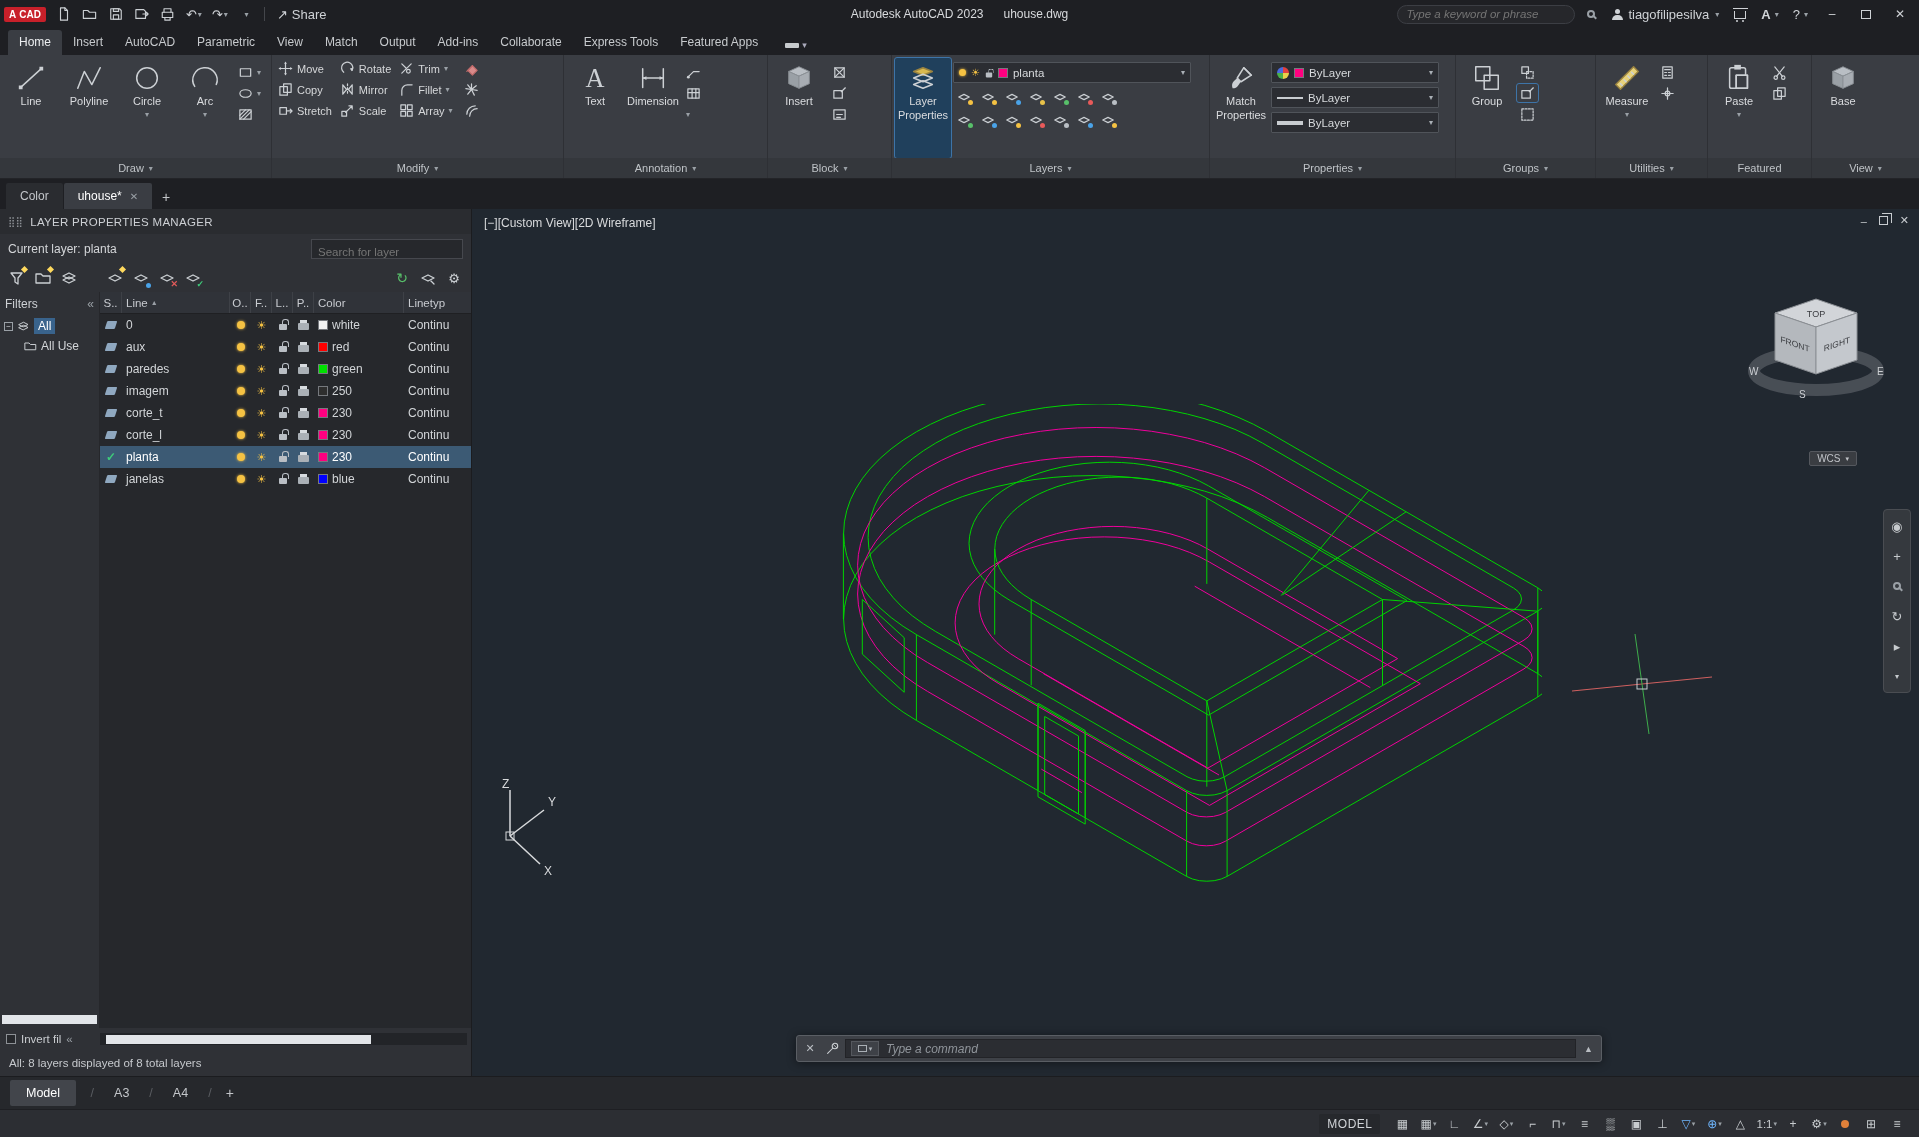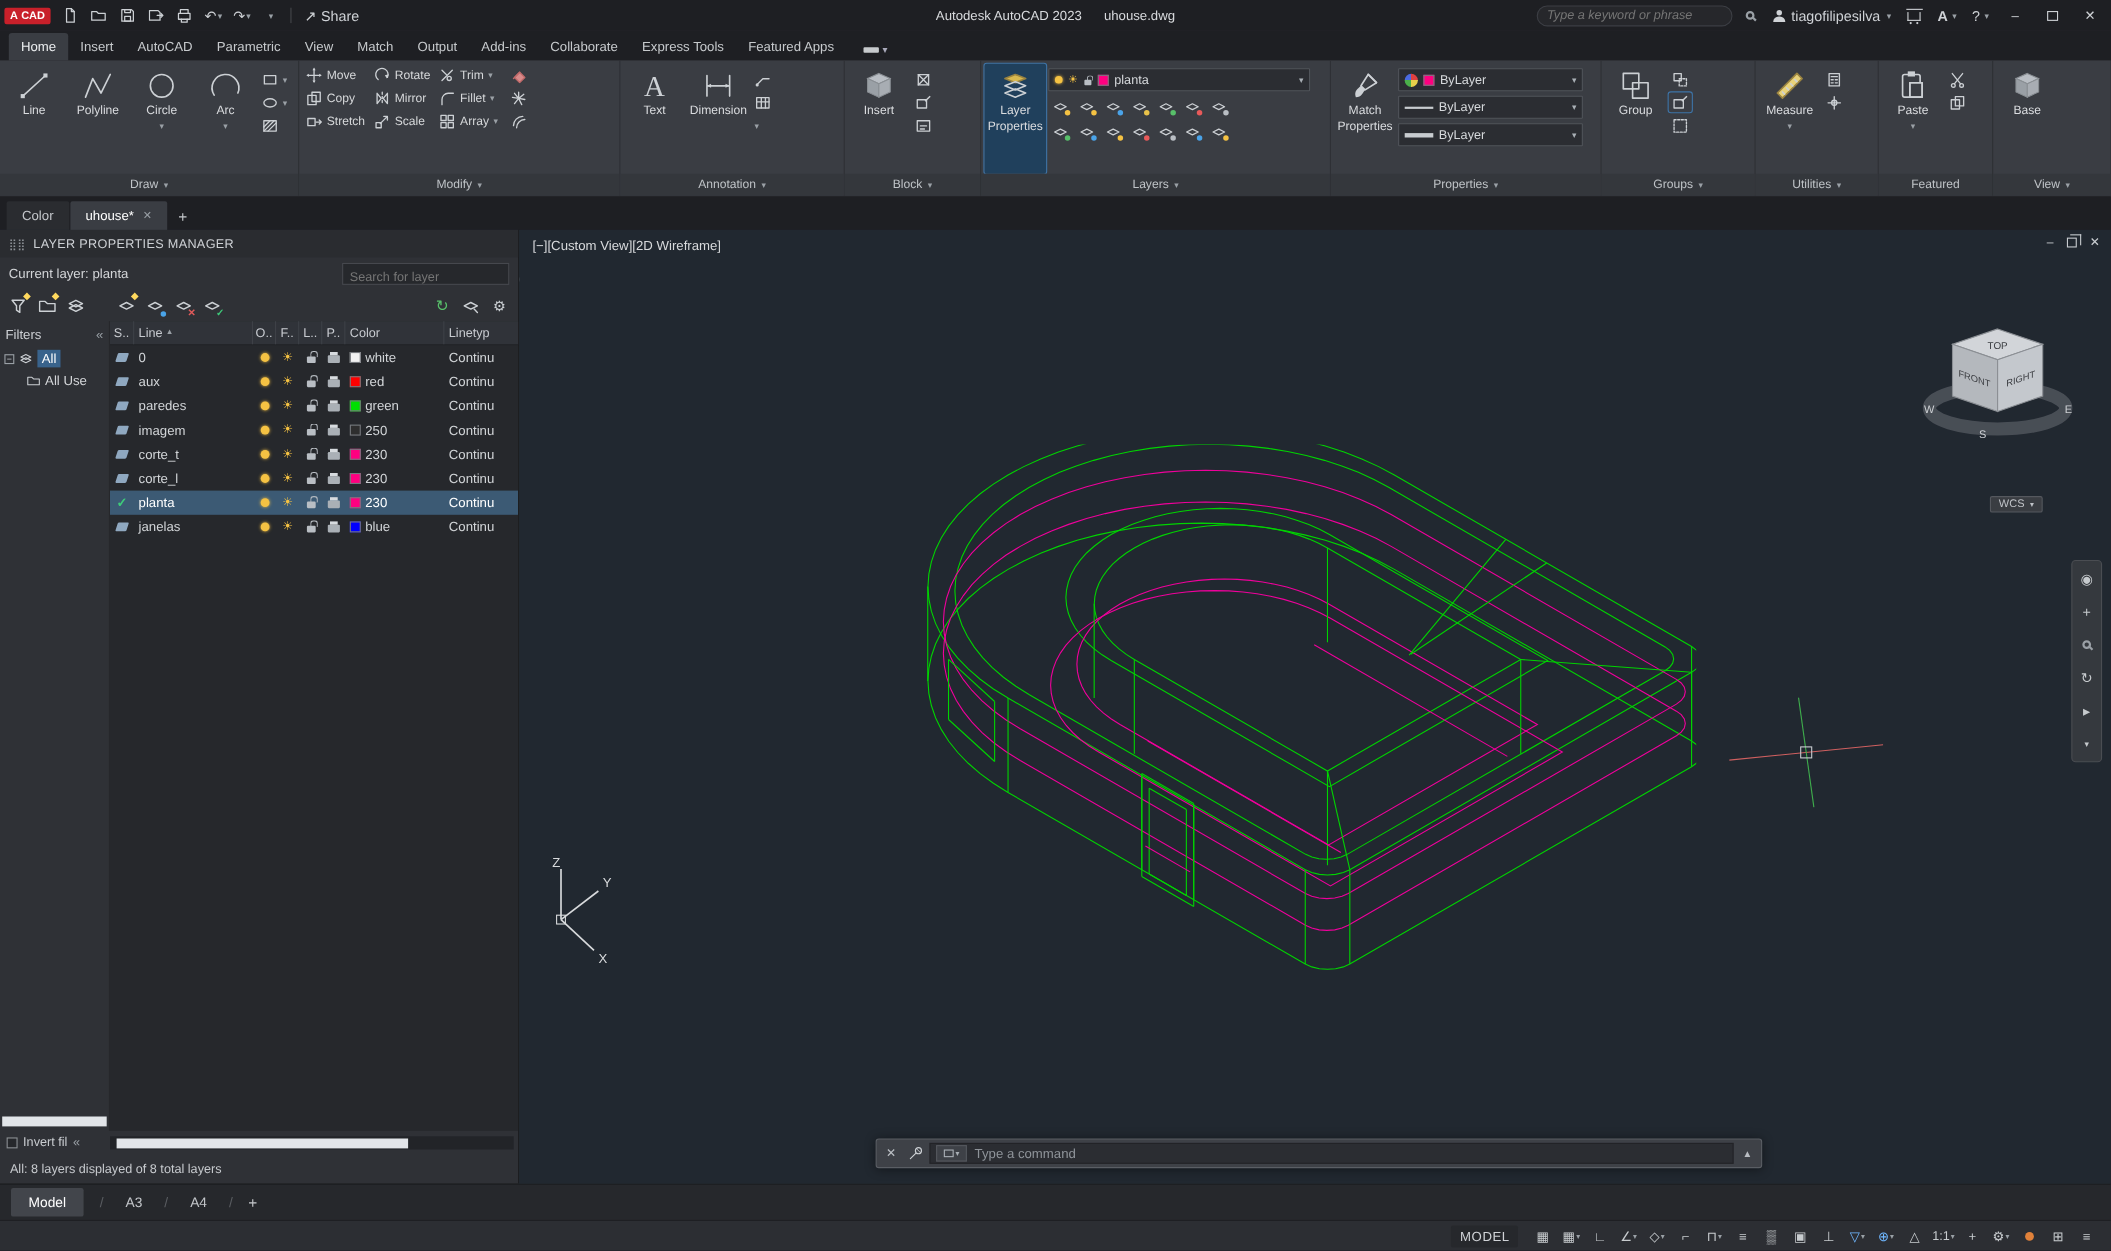--- a/index.html
+++ b/index.html
@@ -122,21 +122,21 @@
 .wcs{position:absolute;top:242px;right:62px;background:#3a3d42;border:1px solid #55585e;color:#c0c3c8;font-size:10px;padding:1px 7px;display:flex;gap:5px;align-items:center;border-radius:2px}
 .navbar{position:absolute;right:8px;top:300px;width:28px;background:rgba(56,59,64,.88);border:1px solid #4a4d52;border-radius:4px;display:flex;flex-direction:column;align-items:center;padding:6px 0;gap:10px;color:#c6cacd;font-size:13px}
 .navbar .nv{width:20px;height:20px;display:flex;align-items:center;justify-content:center}
 .ucs{position:absolute;left:10px;top:565px}
 .crosshair{position:absolute;left:1100px;top:425px;pointer-events:none}
 .cmdbar{position:absolute;left:324px;bottom:14px;width:806px;height:27px;display:flex;align-items:center;background:#3e4147;border:1px solid #5a5e64;border-radius:3px;box-shadow:0 1px 10px rgba(0,0,0,.45);padding:0 4px;gap:4px}
 .cmd-ic{width:18px;height:18px;display:flex;align-items:center;justify-content:center;color:#b9bdc2;font-size:11px}
 .cmd-input{flex:1;height:19px;background:#2b2d32;border:1px solid #222327;display:flex;align-items:center;padding:0 5px;gap:7px}
 .kbd-btn{width:28px;height:15px;background:#3e4147;border:1px solid #55585e;display:flex;align-items:center;justify-content:center;gap:2px;font-size:7px;color:#aab0b6}
 .kbd-glyph{width:9px;height:7px;border:1px solid #aab0b6}
-.cmd-text{color:#8f949a;font-size:12px}
+.cmd-text{font-style:italic;color:#8f949a;font-size:12px}
 .cmd-up{margin-left:auto;color:#b9bdc2;font-size:9px;padding:0 4px}
 
 
 .ltabs{height:33px;background:#26282c;display:flex;align-items:center;padding-left:10px;gap:2px;border-top:1px solid #1b1c1f;flex:0 0 auto;font-size:12.5px}
 .ltab{padding:6px 16px;color:#c3c6ca;border-radius:2px}
 .ltab.active{background:#42454b;color:#fff}
 .lsep{color:#5a5d62;padding:0 2px}
 .ltab-plus{padding:4px 10px;color:#c3c6ca;font-size:14px}
 
 

